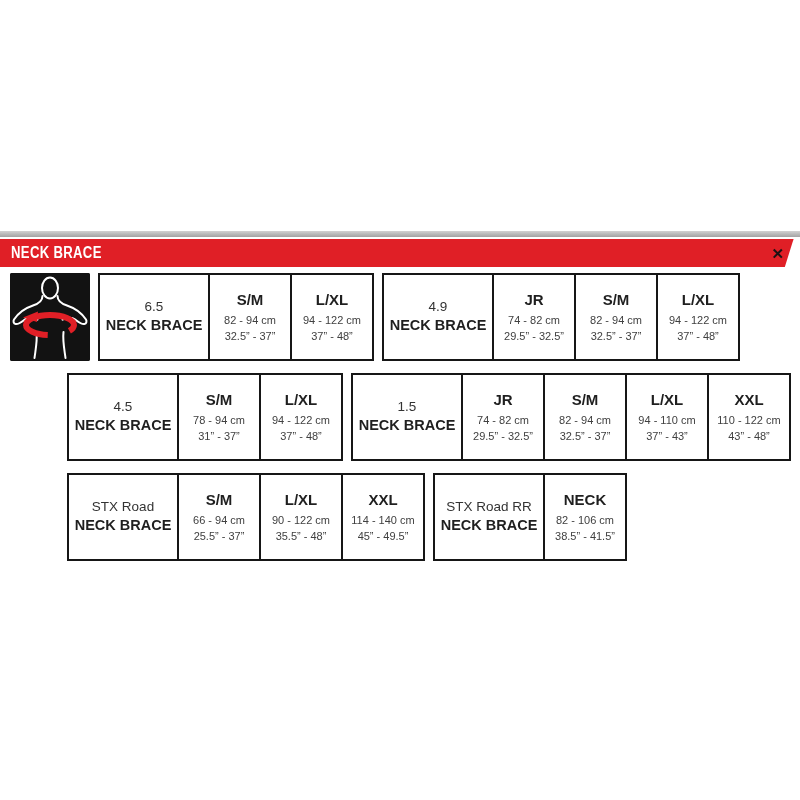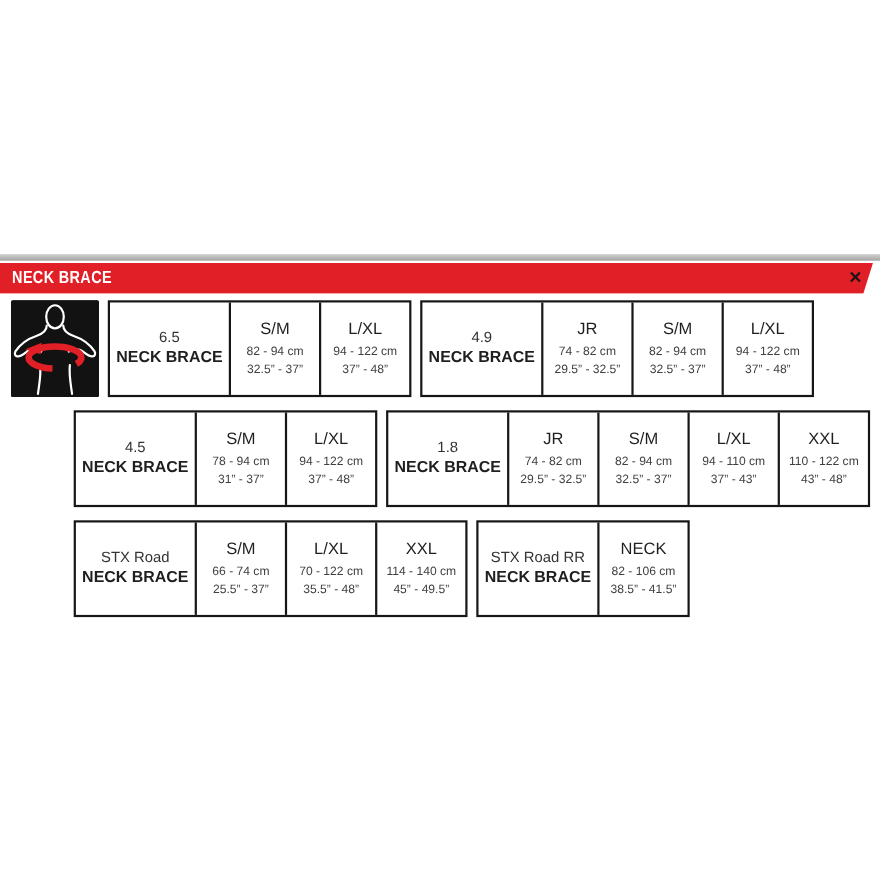--- a/index.html
+++ b/index.html
@@ -77,21 +77,21 @@
   .label-bottom { font-size: 14.5px; font-weight: bold; color: #1f1f1f; }
   .size-cell {
     width: 80px;
     border-left: 2px solid #161616;
     display: flex; flex-direction: column;
     justify-content: center; align-items: center;
     text-align: center;
     line-height: 1.5;
     white-space: nowrap;
   }
-  .size-name { font-size: 15px; font-weight: normal; color: #1f1f1f; }
+  .size-name { font-size: 15px; font-weight: bold; color: #1f1f1f; }
   .range { font-size: 11px; color: #404040; }
 </style>
 </head>
 <body>
 
 <div class="top-spacer"></div>
 <div class="gray-bar"></div>
 <div class="banner-gap"></div>
 
 <div class="banner">
@@ -168,21 +168,21 @@
           <div class="range">31” - 37”</div>
         </div>
         <div class="size-cell">
           <div class="size-name">L/XL</div>
           <div class="range">94 - 122 cm</div>
           <div class="range">37” - 48”</div>
         </div>
       </div>
       <div class="size-table">
         <div class="label-cell">
-          <div class="label-top">1.8</div>
+          <div class="label-top">1.5</div>
           <div class="label-bottom">NECK BRACE</div>
         </div>
         <div class="size-cell">
           <div class="size-name">JR</div>
           <div class="range">74 - 82 cm</div>
           <div class="range">29.5” - 32.5”</div>
         </div>
         <div class="size-cell">
           <div class="size-name">S/M</div>
           <div class="range">82 - 94 cm</div>
@@ -201,26 +201,26 @@
       </div>
     </div>
   <div class="chart-row">
       <div class="size-table">
         <div class="label-cell">
           <div class="label-top">STX Road</div>
           <div class="label-bottom">NECK BRACE</div>
         </div>
         <div class="size-cell">
           <div class="size-name">S/M</div>
-          <div class="range">66 - 74 cm</div>
+          <div class="range">66 - 94 cm</div>
           <div class="range">25.5” - 37”</div>
         </div>
         <div class="size-cell">
           <div class="size-name">L/XL</div>
-          <div class="range">70 - 122 cm</div>
+          <div class="range">90 - 122 cm</div>
           <div class="range">35.5” - 48”</div>
         </div>
         <div class="size-cell">
           <div class="size-name">XXL</div>
           <div class="range">114 - 140 cm</div>
           <div class="range">45” - 49.5”</div>
         </div>
       </div>
       <div class="size-table">
         <div class="label-cell">

